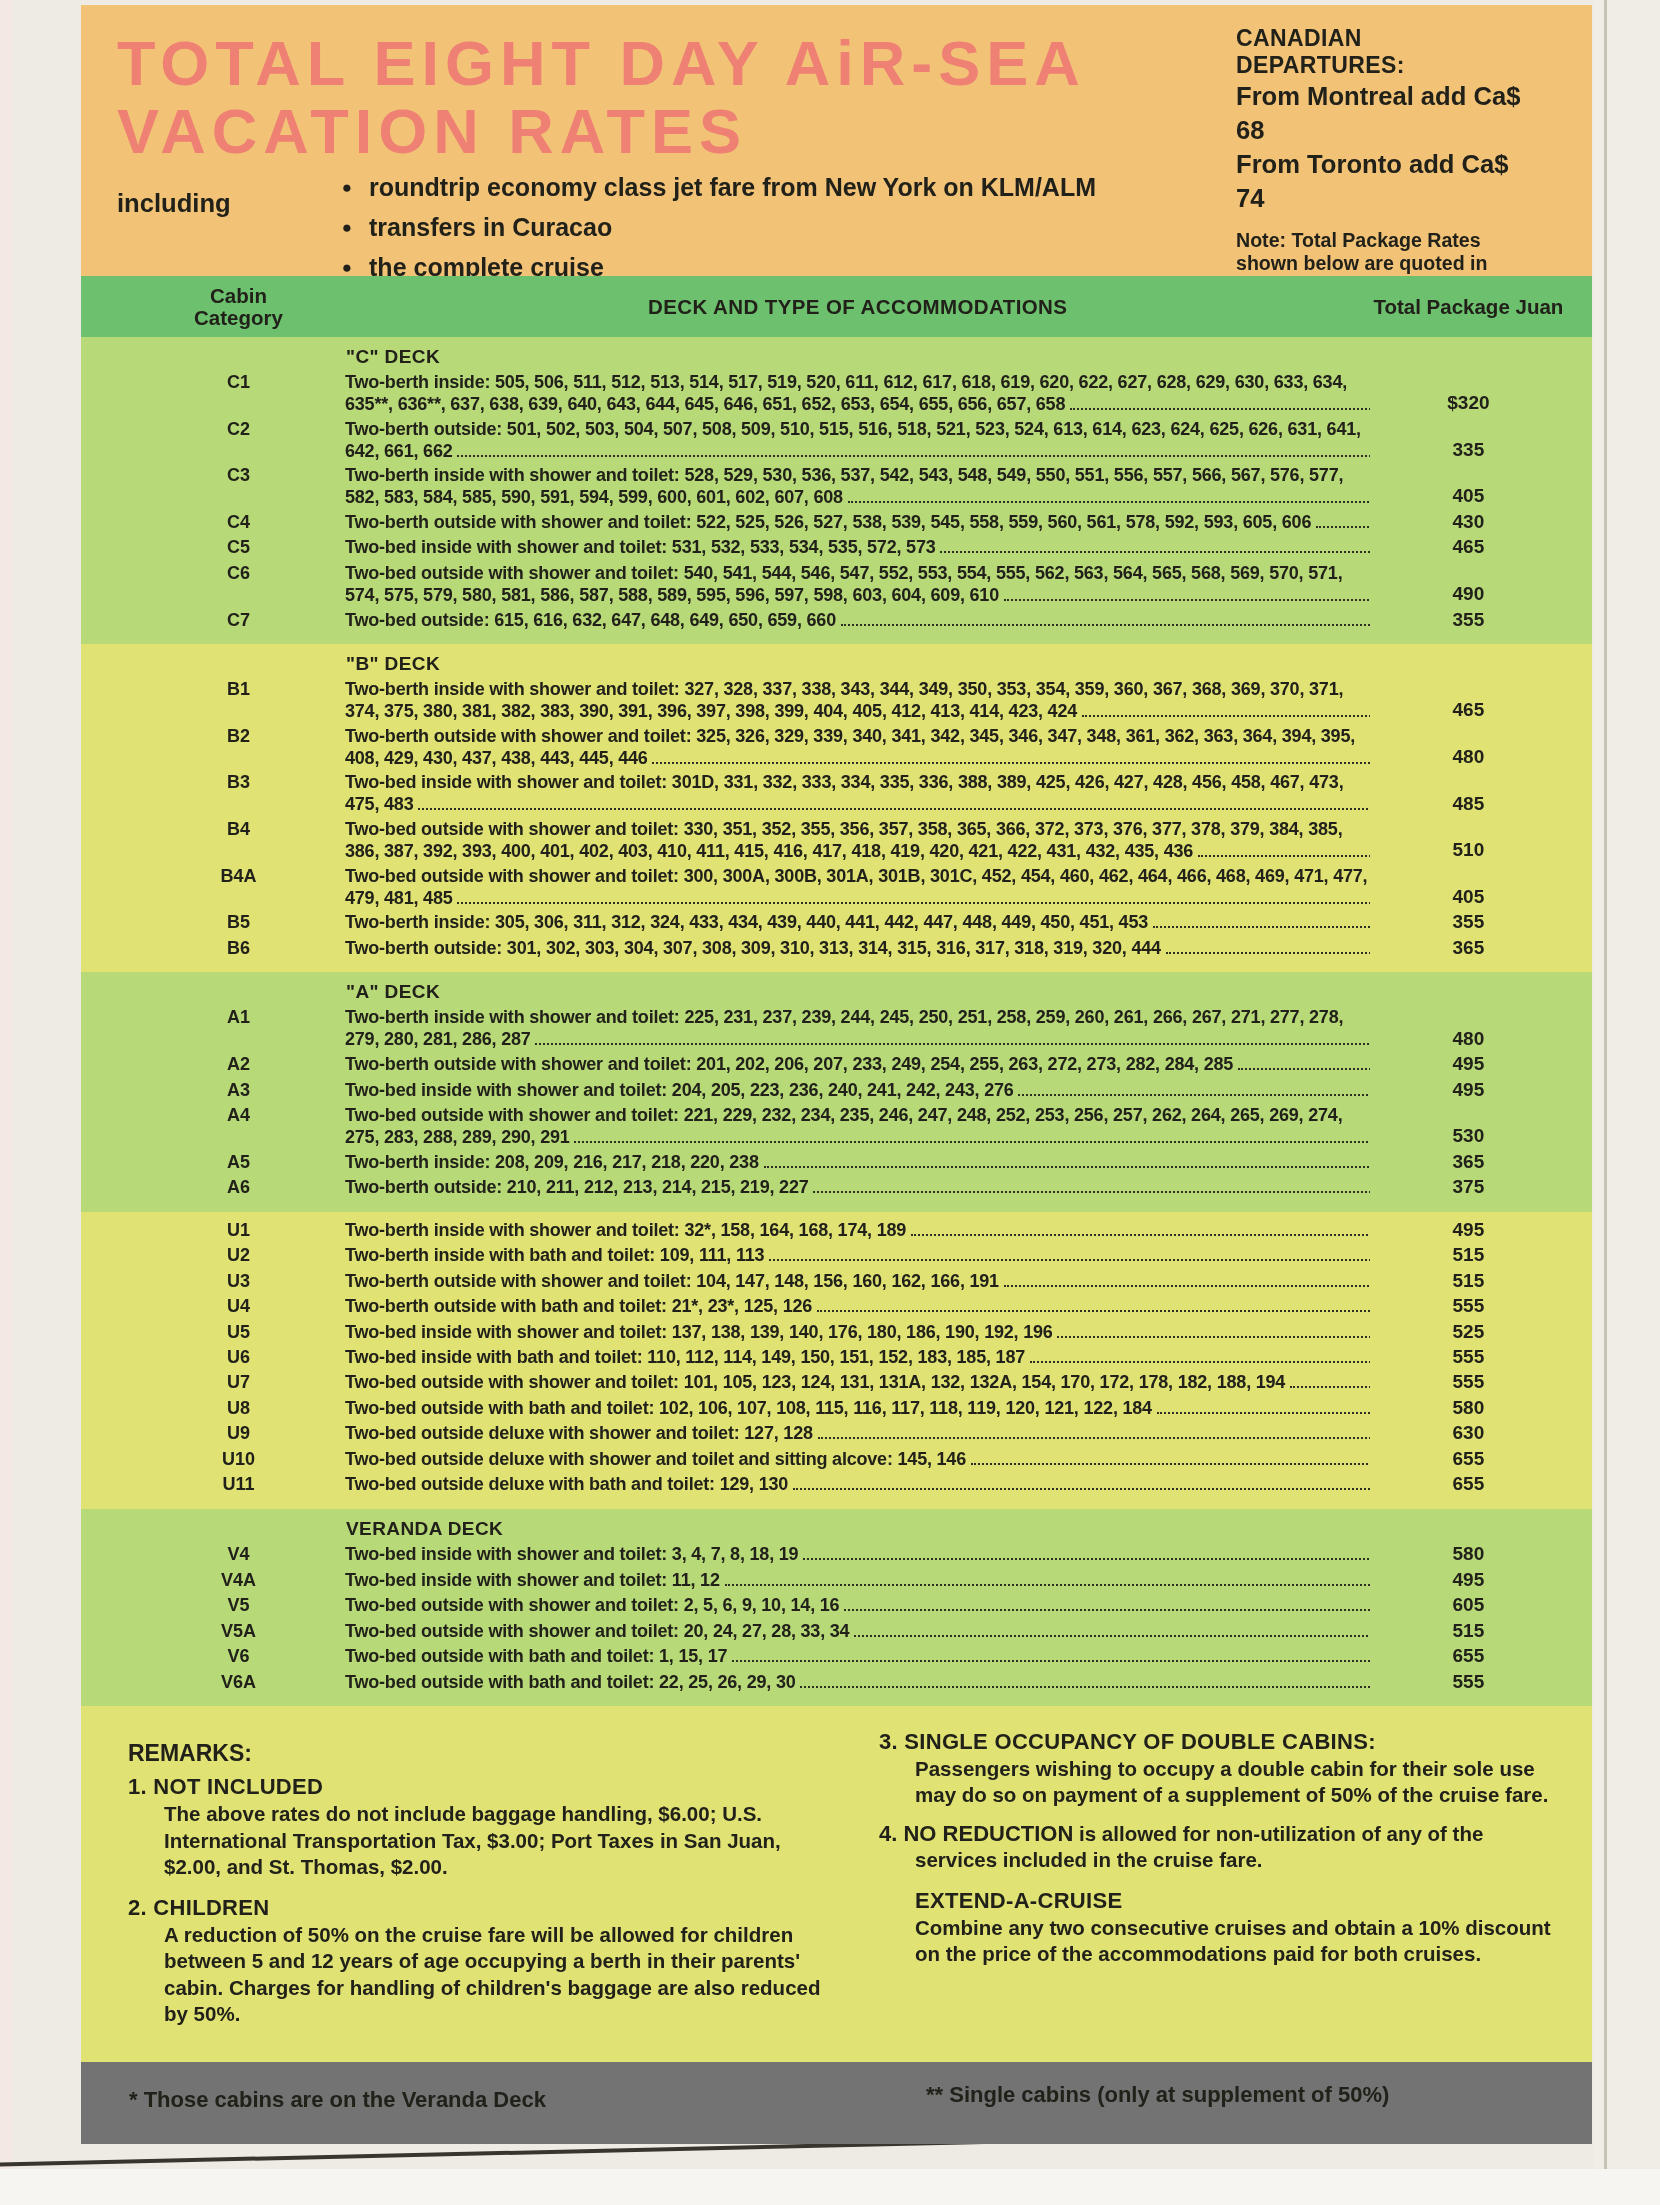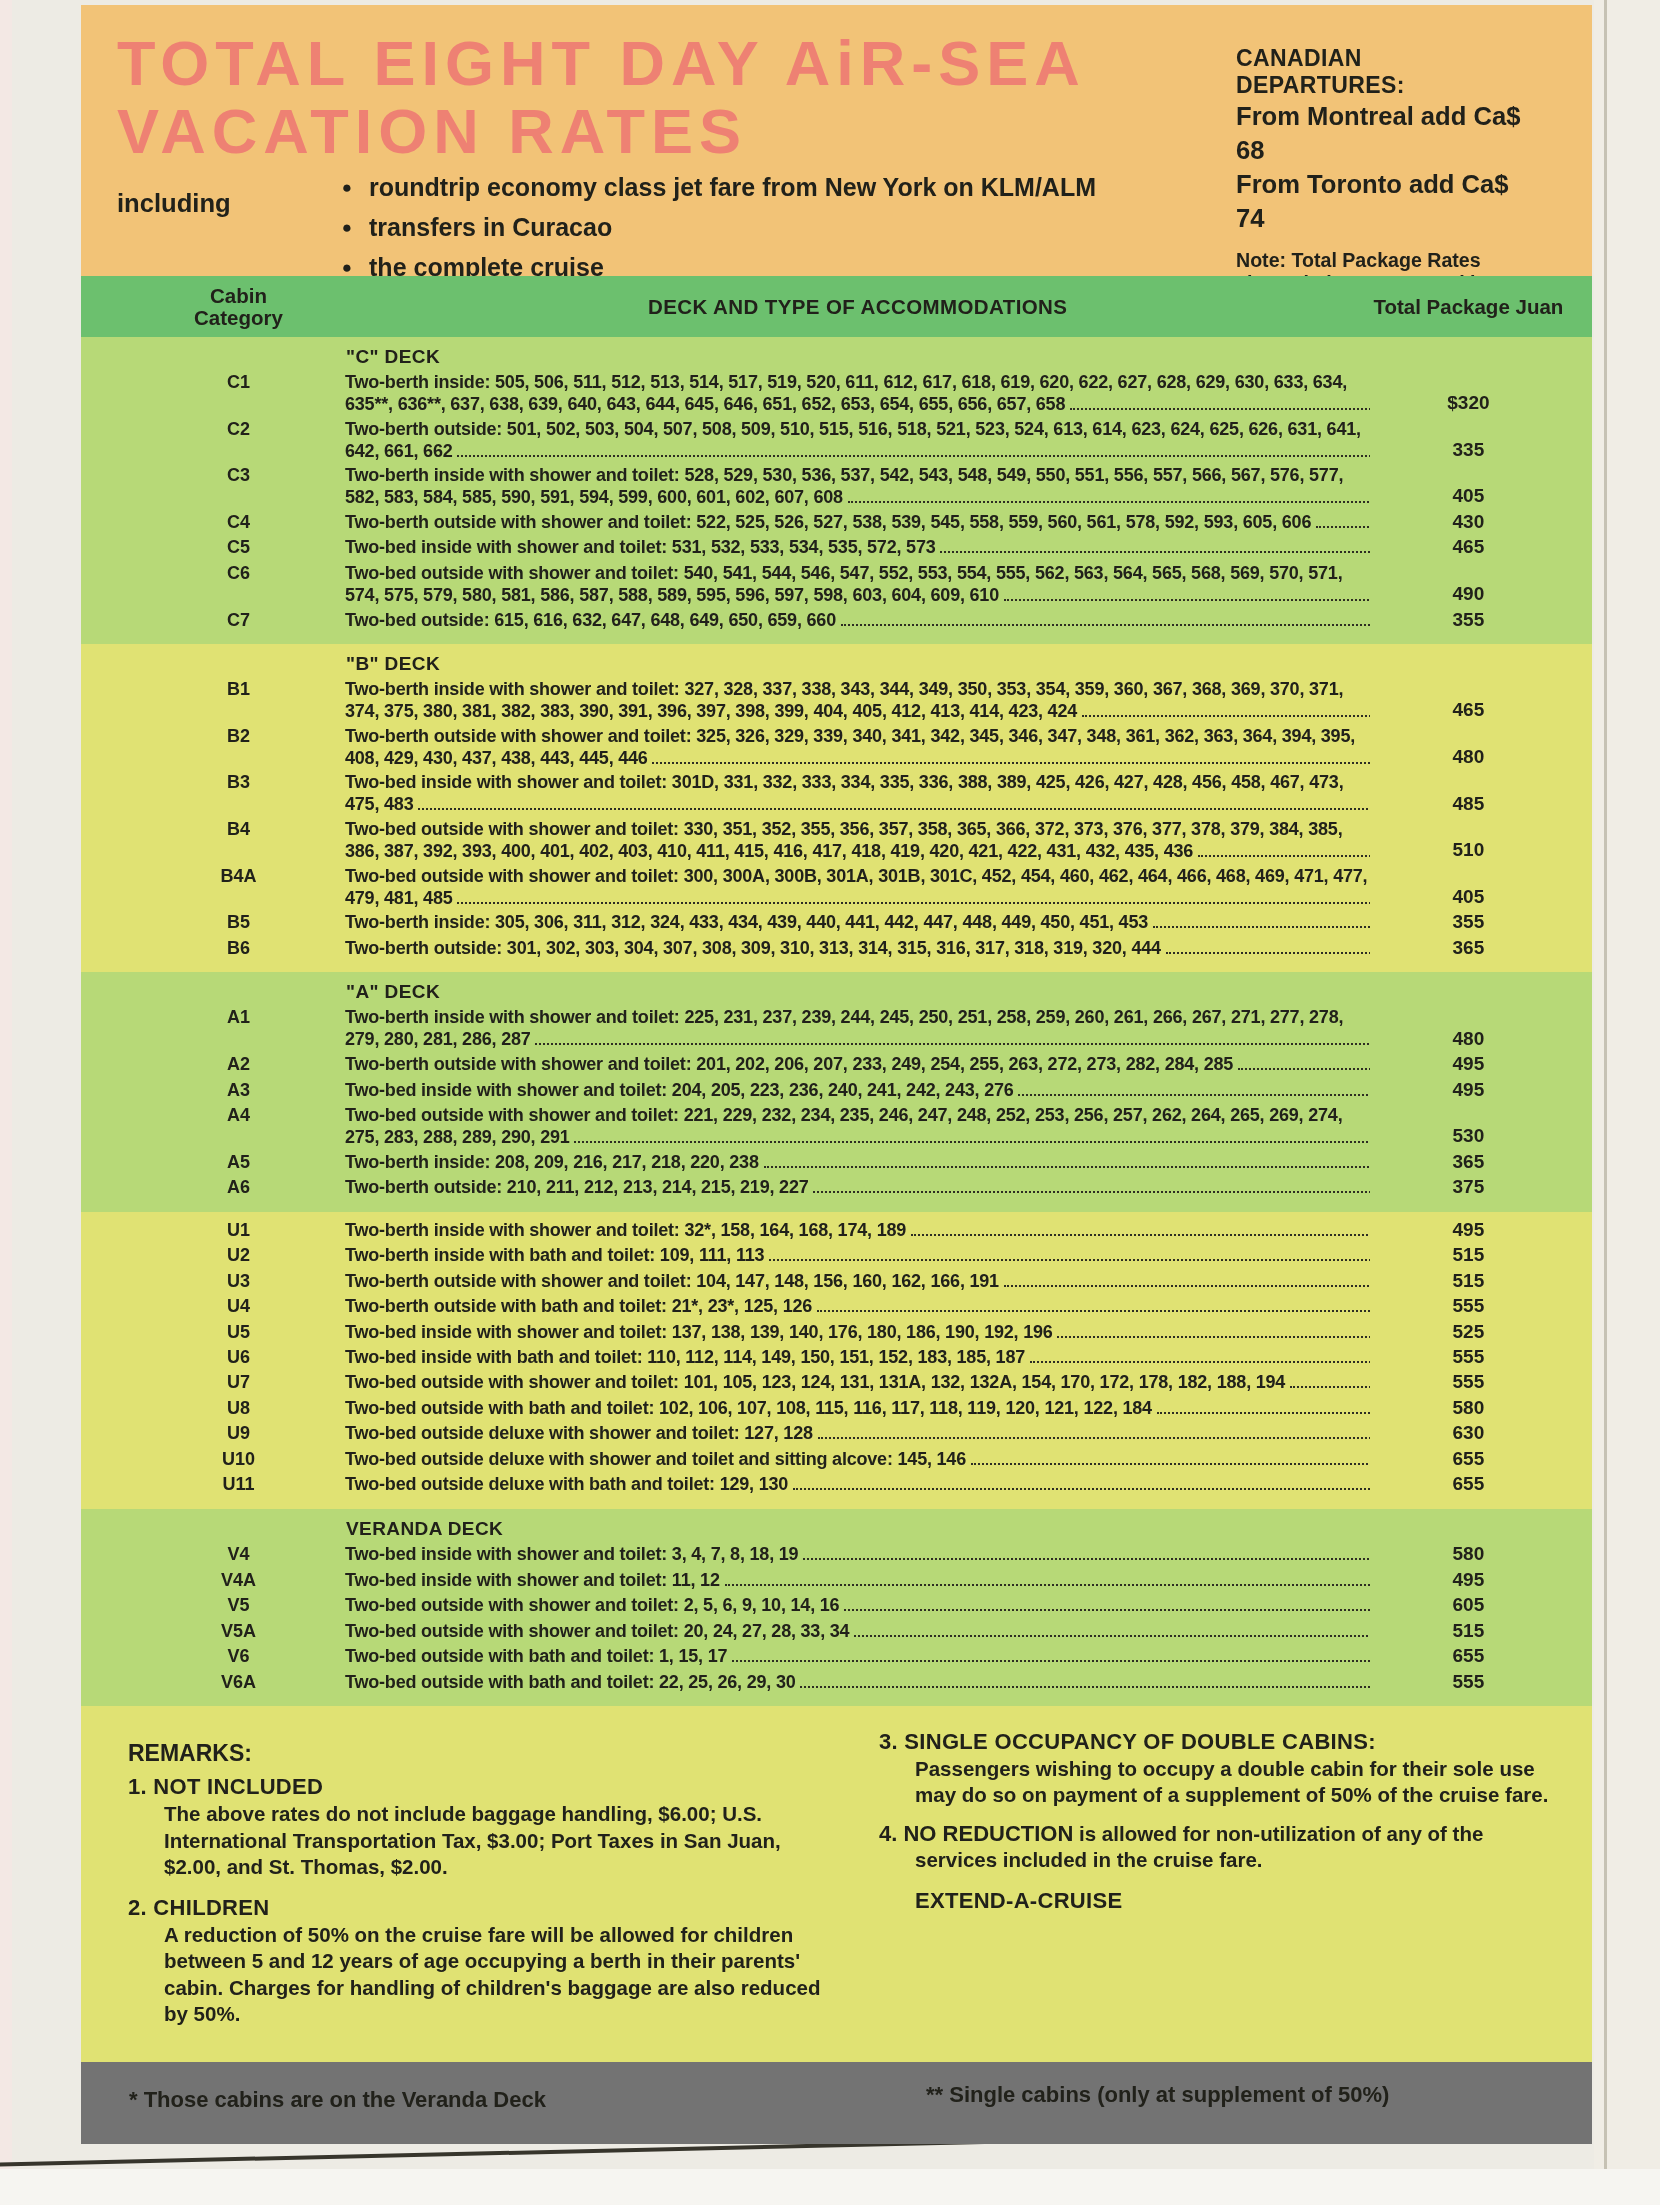--- a/index.html
+++ b/index.html
@@ -26,21 +26,21 @@
 
   
   .header-block { position:relative; height:271px; background:#f2c377; overflow:hidden; }
   .title-line { color:#ee8173; font-size:63px; letter-spacing:6px; line-height:1.08; margin-left:36px; }
   .title-line.first { padding-top:24px; }
   .including-row { display:flex; margin-top:3.4px; }
   .including-label { font-size:25.6px; margin-left:36px; padding-top:20.5px; }
   .bullet-list { list-style:none; margin-left:111px; }
   .bullet-list li { display:flex; align-items:baseline; font-size:25px; line-height:37px; }
   .bullet-dot { font-size:17px; margin-right:17px; position:relative; top:-2.6px; }
-  .canadian-box { position:absolute; right:56px; top:40px; width:300px; }
+  .canadian-box { position:absolute; right:56px; top:20px; width:300px; }
   .cd-heading { font-size:23px; letter-spacing:0.4px; }
   .cd-line { font-size:25.6px; line-height:34px; }
   .cd-note { font-size:19.6px; line-height:23px; margin-top:13.7px; width:273px; }
 
   
   .col-head {
     display:flex; align-items:center; height:61px; background:#6cc06e;
     padding:0 25.6px 0 51px; font-size:20.5px;
   }
   .ch-cabin { width:213px; text-align:center; line-height:22px; }
@@ -342,20 +342,21 @@
     <div class="rem-right">
       <div class="rem-item">
         <div class="rem-title">3.  SINGLE OCCUPANCY OF DOUBLE CABINS:</div>
         <p class="rem-body">Passengers wishing to occupy a double cabin for their sole use may do so on payment of a supplement of 50% of the cruise fare.</p>
       </div>
       <div class="rem-item">
         <p class="rem-hang"><span class="rem-lead">4.  NO REDUCTION</span><span> is allowed for non-utilization of any of the services included in the cruise fare.</span></p>
       </div>
       <div class="rem-item extend">
         <div class="rem-title">EXTEND-A-CRUISE</div>
+        <p class="rem-body" style="padding-left:0">Combine any two consecutive cruises and obtain a 10% discount on the price of the accommodations paid for both cruises.</p>
       </div>
     </div>
   </div>
 
   <div class="footnotes">
     <span class="fn-left">* Those cabins are on the Veranda Deck</span>
     <span class="fn-right">** Single cabins (only at supplement of 50%)</span>
   </div>
 
 </div>

